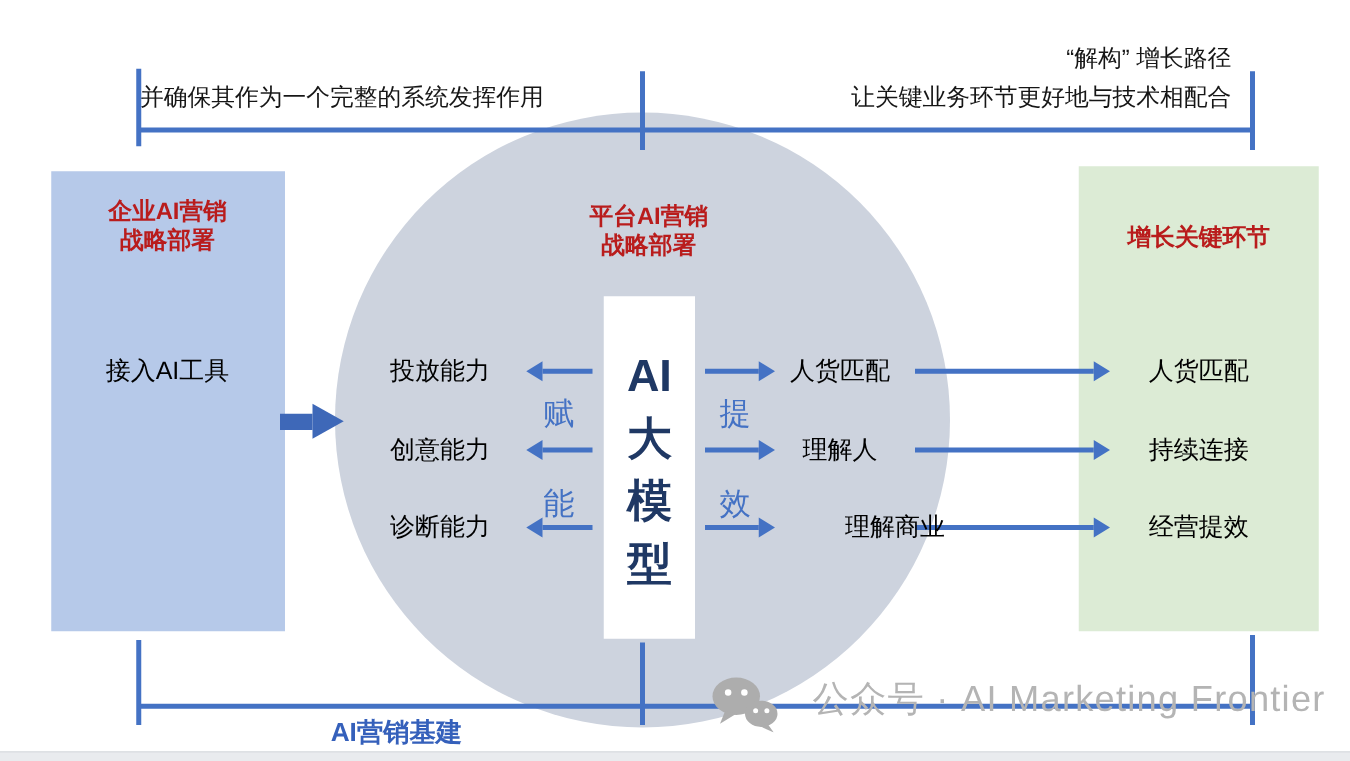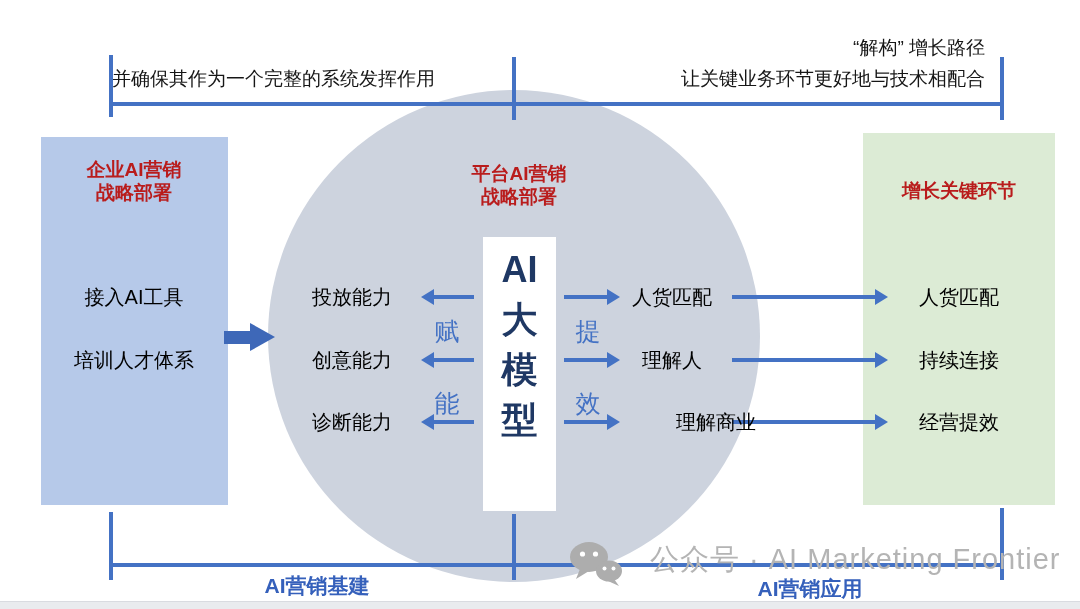--- a/index.html
+++ b/index.html
@@ -13,21 +13,21 @@
     font-family:"Liberation Sans","DejaVu Sans",sans-serif;color:#1a1a1a;
   }
   .abs{position:absolute;}
   .nowrap{white-space:nowrap;}
   .ctr{transform:translateX(-50%);text-align:center;}
   
   #circle{left:268px;top:90px;width:492px;height:492px;border-radius:50%;background:#cdd3de;}
   #left-box{left:41px;top:137px;width:187px;height:368px;background:#b6c9e9;}
   #right-box{left:863px;top:133px;width:192px;height:372px;background:#dcebd5;}
   #model-box{left:483px;top:237px;width:73px;height:274px;background:#ffffff;z-index:3;
-             display:flex;flex-direction:column;align-items:center;padding-top:8px;box-sizing:border-box;}
+             display:flex;flex-direction:column;align-items:center;padding-top:39px;box-sizing:border-box;}
   #model-box .ch{font-size:36px;font-weight:700;color:var(--navy);line-height:50px;}
   
   .annot{font-size:19px;line-height:25px;color:#161616;}
   .box-title{font-size:19px;font-weight:700;line-height:23px;color:#b91c1c;}
   .item{font-size:20px;line-height:26px;color:#000000;z-index:4;}
   .cap{font-size:25px;font-weight:500;color:var(--blue);z-index:4;transform:translate(-50%,-50%);}
   .blabel{font-size:21px;font-weight:700;color:var(--label-blue);z-index:4;}
   
   .hline{background:var(--blue);height:4px;z-index:3;}
   .vline{background:var(--blue);width:4px;z-index:3;}
@@ -58,21 +58,20 @@
   <div class="abs vline" style="left:512px;top:57px;height:63px;"></div>
   <div class="abs vline" style="left:1000px;top:57px;height:63px;"></div>
 
   <div class="abs annot nowrap" style="left:112px;top:66px;">并确保其作为一个完整的系统发挥作用</div>
   <div class="abs annot nowrap" style="right:95px;top:35px;text-align:right;">“解构” 增长路径</div>
   <div class="abs annot nowrap" style="right:95px;top:66px;text-align:right;">让关键业务环节更好地与技术相配合</div>
 
   <div class="abs box-title ctr nowrap" style="left:134px;top:158px;">企业AI营销</div>
   <div class="abs box-title ctr nowrap" style="left:134px;top:181px;">战略部署</div>
   <div class="abs item ctr nowrap" style="left:134px;top:284px;">接入AI工具</div>
-  <div class="abs item ctr nowrap" style="left:134px;top:347px;">培训人才体系</div>
 
   <div class="abs big-arrow" style="left:224px;top:323px;">
     <div class="big-shaft"></div>
     <div class="big-head"></div>
   </div>
 
   <div class="abs box-title ctr nowrap" style="left:519px;top:162px;z-index:4;">平台AI营销</div>
   <div class="abs box-title ctr nowrap" style="left:519px;top:185px;z-index:4;">战略部署</div>
 
   <div id="model-box" class="abs">
@@ -139,21 +138,20 @@
   <div class="abs item ctr nowrap" style="left:959px;top:284px;">人货匹配</div>
   <div class="abs item ctr nowrap" style="left:959px;top:347px;">持续连接</div>
   <div class="abs item ctr nowrap" style="left:959px;top:409px;">经营提效</div>
 
   <div class="abs hline" style="left:110px;top:563px;width:893px;"></div>
   <div class="abs vline" style="left:109px;top:512px;height:68px;"></div>
   <div class="abs vline" style="left:512px;top:514px;height:66px;"></div>
   <div class="abs vline" style="left:1000px;top:508px;height:72px;"></div>
 
   <div class="abs blabel ctr nowrap" style="left:317px;top:572px;">AI营销基建</div>
-  <div class="abs blabel ctr nowrap" style="left:810px;top:575px;">AI营销应用</div>
 
   <div id="watermark" class="abs">
     <span>
       <svg width="56" height="46" viewBox="0 0 56 46" xmlns="http://www.w3.org/2000/svg">
         <ellipse cx="21" cy="17" rx="19" ry="15" fill="#adadad"></ellipse>
         <path d="M12 29 L8 39 L21 31 Z" fill="#adadad"></path>
         <circle cx="14.5" cy="14" r="2.6" fill="#ffffff"></circle>
         <circle cx="27.5" cy="14" r="2.6" fill="#ffffff"></circle>
         <ellipse cx="41" cy="31" rx="13" ry="10.5" fill="#adadad"></ellipse>
         <path d="M46 39 L51 46 L40 41 Z" fill="#adadad"></path>

